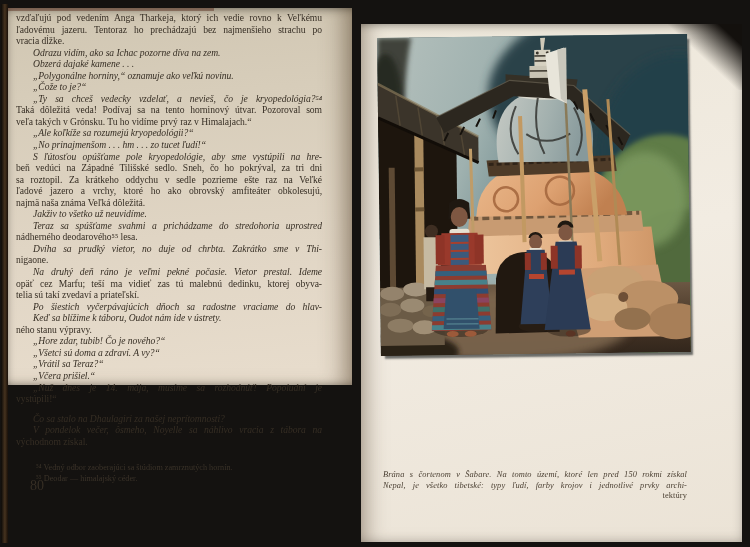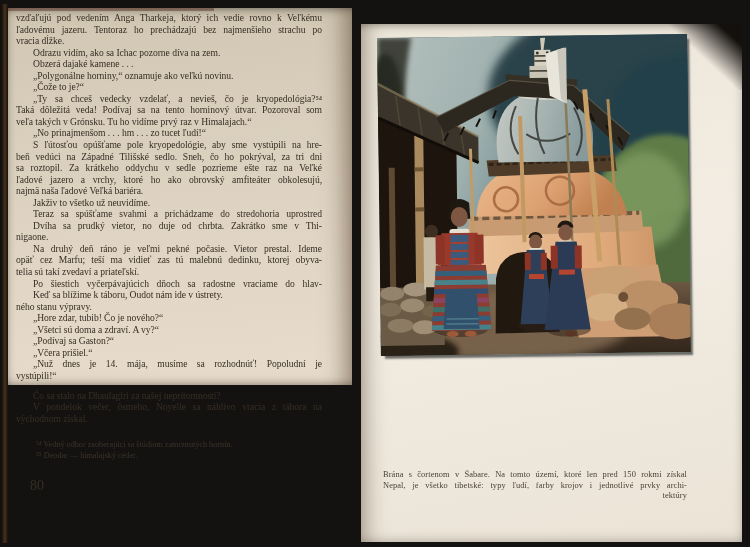--- a/index.html
+++ b/index.html
@@ -34,75 +34,77 @@
   .corner-dark{
     position:absolute;right:0;top:0;width:74px;height:66px;
     background:linear-gradient(223deg,#13100d 16%,rgba(19,16,13,0) 52%);
   }
   .text-block{
     position:absolute;left:8px;top:4px;width:306px;
     color:#362e24;font-size:9.6px;line-height:11.55px;letter-spacing:-0.05px;
   }
   .bline{height:11.55px;overflow:hidden;text-align:left;white-space:normal;}
   .bline.just{text-align:justify;text-align-last:justify;}
-  .bline.ind{padding-left:17px;}
+  .bline.ind{padding-left:17px;font-style:italic;}
   .bline.gap{margin-top:8px;}
   .footnotes{margin-top:16px;padding-left:20px;font-size:8.2px;line-height:10.4px;color:#3b3329;letter-spacing:0;}
   .fn{white-space:nowrap;overflow:hidden;}
   .page-num{position:absolute;left:22px;top:462px;font-size:14px;color:#362e24;margin-top:8px;}
   .photo{
     position:absolute;left:18px;top:12px;width:310px;height:318px;
     transform:rotate(-0.7deg);
     background:#9db0af;
     box-shadow:3px 4px 2px -1px rgba(15,20,22,.6), inset 0 0 0 1px rgba(40,50,52,.4);
   }
   .photo svg{display:block;}
   .caption{
     position:absolute;left:22px;top:446px;width:304px;
     font-size:8.4px;line-height:10.7px;color:#493e31;letter-spacing:0.1px;
   }
-  .cap-just{text-align:justify;text-align-last:justify;height:10.7px;overflow:hidden;}
+  .cap-just{text-align:justify;text-align-last:justify;height:10.7px;overflow:hidden;font-style:italic;}
   .cap-center{text-align:right;}
 </style>
 </head>
 <body>
 
 <div class="book-edge-left"></div>
 
 <div class="page-left">
   <div class="text-block">
       <div class="bline just">vzďaľujú pod vedením Anga Tharkeja, ktorý ich vedie rovno k Veľkému</div>
       <div class="bline just">ľadovému jazeru. Tentoraz ho prechádzajú bez najmenšieho strachu po</div>
       <div class="bline">vracia dĺžke.</div>
       <div class="bline ind">Odrazu vidím, ako sa Ichac pozorne díva na zem.</div>
       <div class="bline ind">Obzerá dajaké kamene . . .</div>
       <div class="bline ind">„Polygonálne horniny,“ oznamuje ako veľkú novinu.</div>
       <div class="bline ind">„Čože to je?“</div>
       <div class="bline ind just">„Ty sa chceš vedecky vzdelať, a nevieš, čo je kryopedológia?⁵⁴</div>
       <div class="bline just">Taká dôležitá veda! Podívaj sa na tento horninový útvar. Pozoroval som</div>
       <div class="bline">veľa takých v Grónsku. Tu ho vidíme prvý raz v Himalajach.“</div>
+      <div class="bline ind">„Ale koľkíže sa rozumejú kryopedológii?“</div>
       <div class="bline ind">„No prinajmenšom . . . hm . . . zo tucet ľudí!“</div>
       <div class="bline ind just">S ľútosťou opúšťame pole kryopedológie, aby sme vystúpili na hre-</div>
       <div class="bline just">beň vedúci na Západné Tilišské sedlo. Sneh, čo ho pokrýval, za tri dni</div>
       <div class="bline just">sa roztopil. Za krátkeho oddychu v sedle pozrieme ešte raz na Veľké</div>
       <div class="bline just">ľadové jazero a vrchy, ktoré ho ako obrovský amfiteáter obkolesujú,</div>
-      <div class="bline">najmä naša ľadové Veľká bariéra.</div>
+      <div class="bline">najmä naša známa Veľká dôležitá.</div>
       <div class="bline ind">Jakživ to všetko už neuvidíme.</div>
       <div class="bline ind just">Teraz sa spúšťame svahmi a prichádzame do stredohoria uprostred</div>
+      <div class="bline">nádherného deodarového⁵⁵ lesa.</div>
       <div class="bline ind just">Dvíha sa prudký vietor, no duje od chrbta. Zakrátko sme v Thi-</div>
       <div class="bline">nigaone.</div>
       <div class="bline ind just">Na druhý deň ráno je veľmi pekné počasie. Vietor prestal. Ideme</div>
       <div class="bline just">opäť cez Marfu; teší ma vidieť zas tú malebnú dedinku, ktorej obyva-</div>
       <div class="bline">telia sú takí zvedaví a priateľskí.</div>
       <div class="bline ind just">Po šiestich vyčerpávajúcich dňoch sa radostne vraciame do hlav-</div>
       <div class="bline ind">Keď sa blížime k táboru, Oudot nám ide v ústrety.</div>
       <div class="bline">ného stanu výpravy.</div>
       <div class="bline ind">„Hore zdar, tubib! Čo je nového?“</div>
       <div class="bline ind">„Všetci sú doma a zdraví. A vy?“</div>
-      <div class="bline ind">„Podívaj sa Gaston?“</div>
+      <div class="bline ind">„Vrátil sa Teraz?“</div>
       <div class="bline ind">„Včera prišiel.“</div>
       <div class="bline ind just">„Nuž dnes je 14. mája, musíme sa rozhodnúť! Popoludní je</div>
       <div class="bline">vystúpili!“</div>
       <div class="bline ind gap">Čo sa stalo na Dhaulagiri za našej neprítomnosti?</div>
       <div class="bline ind just">V pondelok večer, ôsmeho, Noyelle sa náhlivo vracia z tábora na</div>
       <div class="bline">východnom získal.</div>
       <div class="footnotes">
         <div class="fn">⁵⁴ Vedný odbor zaoberajúci sa štúdiom zamrznutých hornín.</div>
         <div class="fn">⁵⁵ Deodar — himalajský céder.</div>
       </div>

